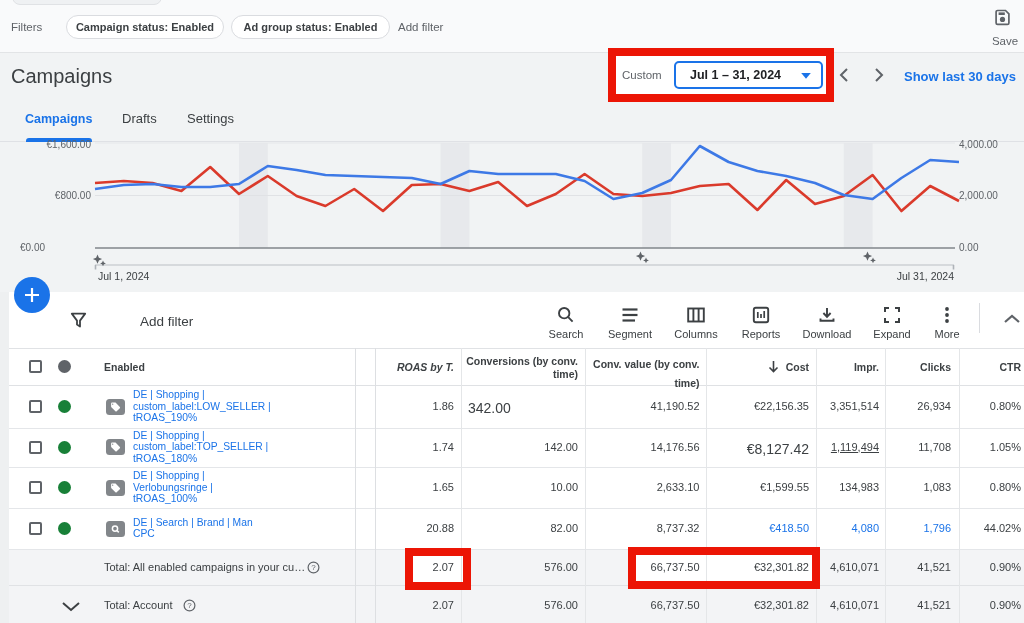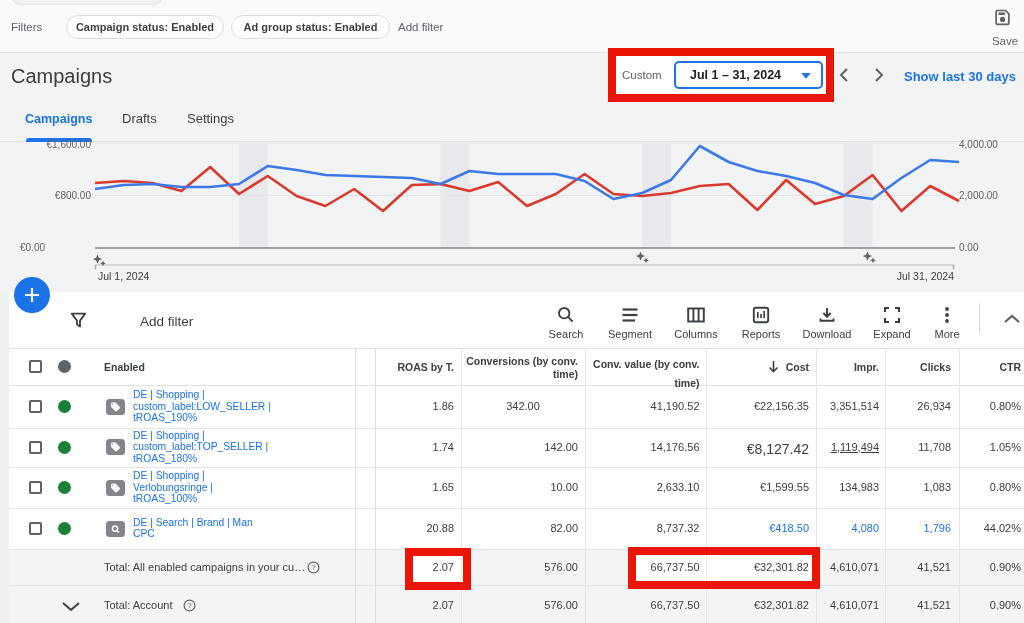--- a/index.html
+++ b/index.html
@@ -143,41 +143,41 @@
 <div class="abs" style="left:375px;top:348px;width:1px;height:275px;background:#dddfe2;"></div>
 <div class="abs" style="left:460.5px;top:348px;width:1px;height:275px;background:#e4e6e8;"></div>
 <div class="abs" style="left:584.5px;top:348px;width:1px;height:275px;background:#e4e6e8;"></div>
 <div class="abs" style="left:705.5px;top:348px;width:1px;height:275px;background:#e4e6e8;"></div>
 <div class="abs" style="left:815.5px;top:348px;width:1px;height:275px;background:#e4e6e8;"></div>
 <div class="abs" style="left:885px;top:348px;width:1px;height:275px;background:#e4e6e8;"></div>
 <div class="abs" style="left:958.5px;top:348px;width:1px;height:275px;background:#e4e6e8;"></div>
 <div class="abs" style="left:29px;top:360.0px;width:13px;height:13px;border:2px solid #5f6368;border-radius:2px;"></div>
 <div class="abs" style="left:57.5px;top:360.0px;width:13px;height:13px;border-radius:50%;background:#5f6368;"></div>
 <div class="abs" style="left:104px;top:360.5px;font-size:10.5px;font-weight:bold;color:#3c4043;">Enabled</div>
-<div class="abs" style="left:344px;top:361px;width:110px;font-size:10.5px;font-weight:bold;color:#3c4043;text-align:right;">ROAS by T.</div>
+<div class="abs" style="left:344px;top:361px;width:110px;font-size:10.5px;font-weight:bold;color:#3c4043;text-align:right;font-style:italic;">ROAS by T.</div>
 <div class="abs" style="left:463px;top:354.5px;width:115px;font-size:10.5px;font-weight:bold;color:#3c4043;text-align:right;line-height:13px;">Conversions (by conv.<br>time)</div>
 <div class="abs" style="left:584.5px;top:354.5px;width:115px;font-size:10.5px;font-weight:bold;color:#3c4043;text-align:right;line-height:19px;">Conv. value (by conv.<br>time)</div>
 <div class="abs" style="left:699px;top:361px;width:110px;font-size:10.5px;font-weight:bold;color:#3c4043;text-align:right;">Cost</div>
 <svg class="abs" style="left:768px;top:360px;" width="11" height="13" viewBox="0 0 11 13">
       <path d="M5.5 1 V11 M1.5 7.5 L5.5 11.5 L9.5 7.5" fill="none" stroke="#3c4043" stroke-width="1.6"></path>
     </svg>
 <div class="abs" style="left:769px;top:361px;width:110px;font-size:10.5px;font-weight:bold;color:#3c4043;text-align:right;">Impr.</div>
 <div class="abs" style="left:841px;top:361px;width:110px;font-size:10.5px;font-weight:bold;color:#3c4043;text-align:right;">Clicks</div>
 <div class="abs" style="left:911px;top:361px;width:110px;font-size:10.5px;font-weight:bold;color:#3c4043;text-align:right;">CTR</div>
 <div class="abs" style="left:29px;top:400.0px;width:13px;height:13px;border:2px solid #5f6368;border-radius:2px;"></div>
 <div class="abs" style="left:57.5px;top:400.0px;width:13px;height:13px;border-radius:50%;background:#188038;"></div>
 <svg class="abs" style="left:105.5px;top:398.5px;" width="19" height="16" viewBox="0 0 19 16">
       <rect x="0" y="0" width="19" height="16" rx="3.5" fill="#82868a"></rect>
       <g transform="translate(4.2,2.7) scale(0.45)">
         <path d="M21.41 11.58l-9-9C12.05 2.22 11.55 2 11 2H4c-1.1 0-2 .9-2 2v7c0 .55.22 1.05.59 1.42l9 9c.36.36.86.58 1.41.58s1.05-.22 1.41-.59l7-7c.37-.36.59-.86.59-1.41s-.22-1.06-.59-1.42zM5.5 7C4.67 7 4 6.33 4 5.5S4.67 4 5.5 4 7 4.67 7 5.5 6.33 7 5.5 7z" fill="#fff"></path>
       </g>
     </svg>
 <div class="abs" style="left:133px;top:389.1px;font-size:10.3px;line-height:11.6px;color:#1a73e8;">DE | Shopping |<br>custom_label:LOW_SELLER |<br>tROAS_190%</div>
 <div class="abs" style="left:344px;top:400.0px;width:110px;font-size:11px;color:#3c4043;text-align:right;">1.86</div>
-<div class="abs" style="left:468px;top:400.0px;width:110px;font-size:11px;color:#3c4043;text-align:center;">342.00</div>
+<div class="abs" style="left:468px;top:400.0px;width:110px;font-size:14px;color:#3c4043;text-align:left;">342.00</div>
 <div class="abs" style="left:589.5px;top:400.0px;width:110px;font-size:11px;color:#3c4043;text-align:right;">41,190.52</div>
 <div class="abs" style="left:699px;top:400.0px;width:110px;font-size:11px;color:#3c4043;text-align:right;">€22,156.35</div>
 <div class="abs" style="left:769px;top:400.0px;width:110px;font-size:11px;color:#3c4043;text-align:right;">3,351,514</div>
 <div class="abs" style="left:841px;top:400.0px;width:110px;font-size:11px;color:#3c4043;text-align:right;">26,934</div>
 <div class="abs" style="left:911px;top:400.0px;width:110px;font-size:11px;color:#3c4043;text-align:right;">0.80%</div>
 <div class="abs" style="left:29px;top:440.5px;width:13px;height:13px;border:2px solid #5f6368;border-radius:2px;"></div>
 <div class="abs" style="left:57.5px;top:440.5px;width:13px;height:13px;border-radius:50%;background:#188038;"></div>
 <svg class="abs" style="left:105.5px;top:439.0px;" width="19" height="16" viewBox="0 0 19 16">
       <rect x="0" y="0" width="19" height="16" rx="3.5" fill="#82868a"></rect>
       <g transform="translate(4.2,2.7) scale(0.45)">

